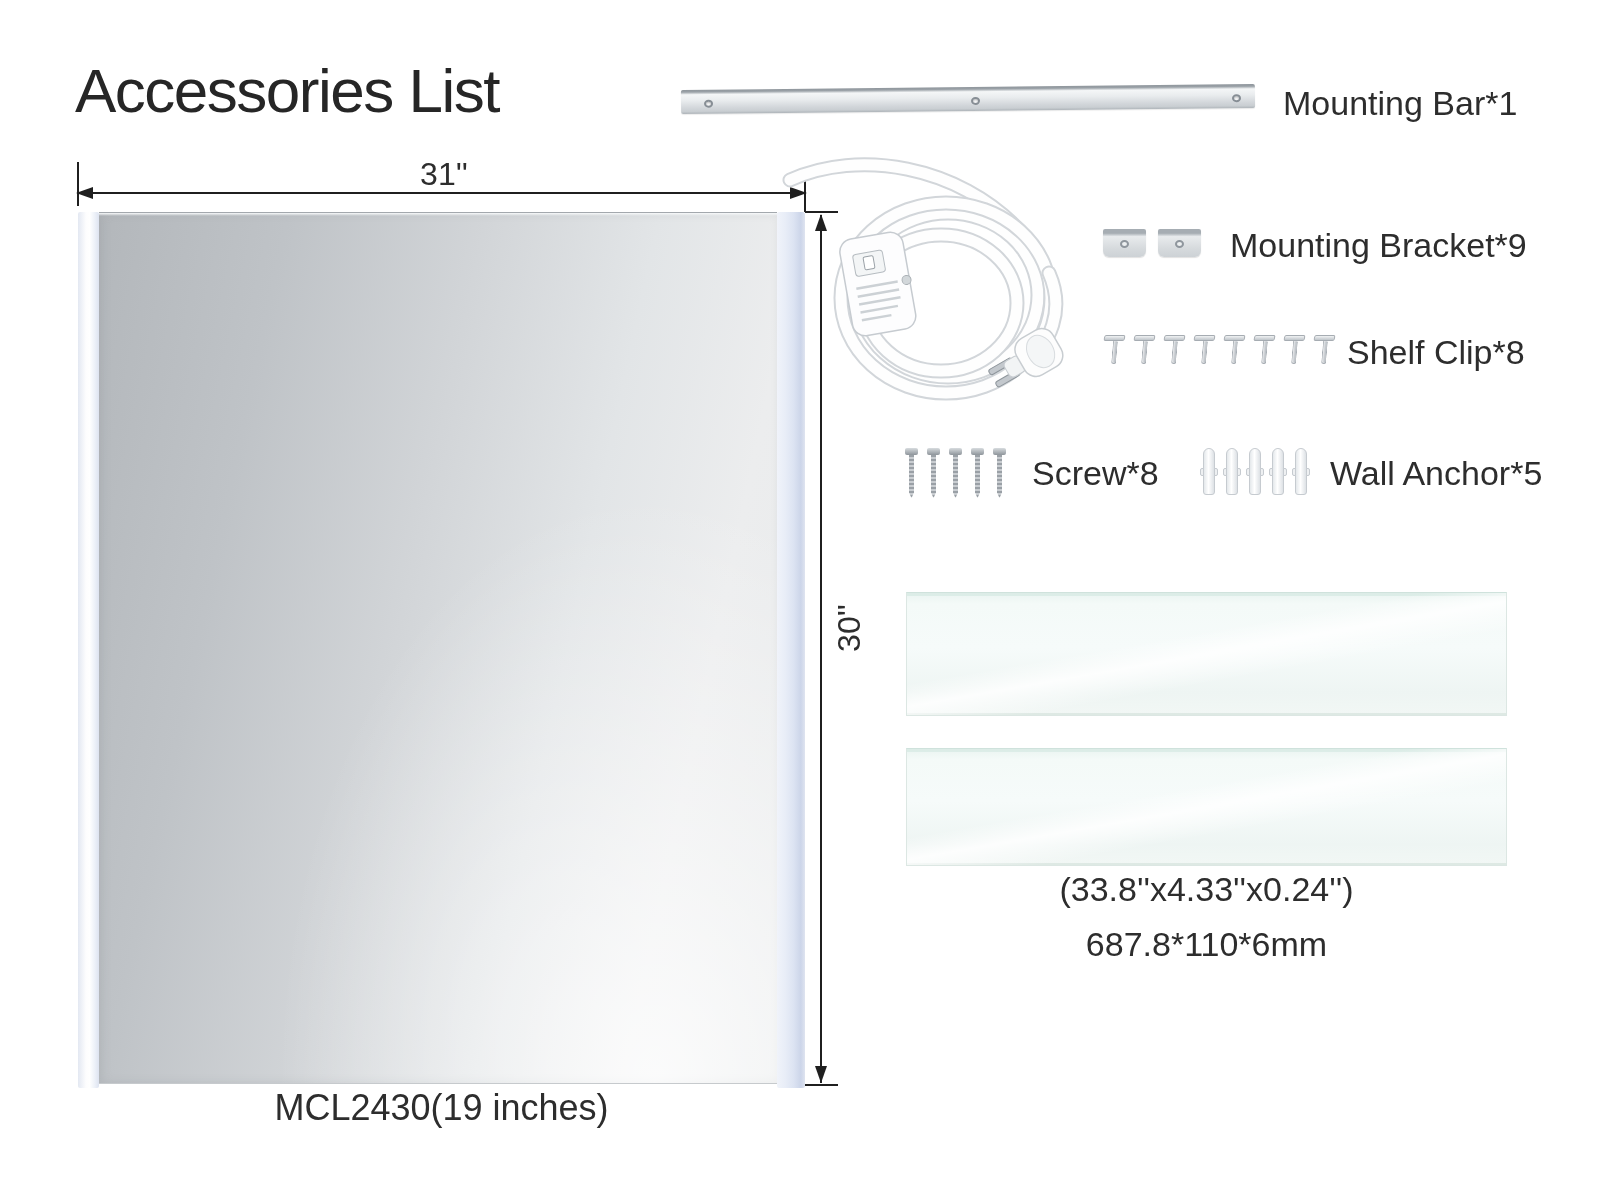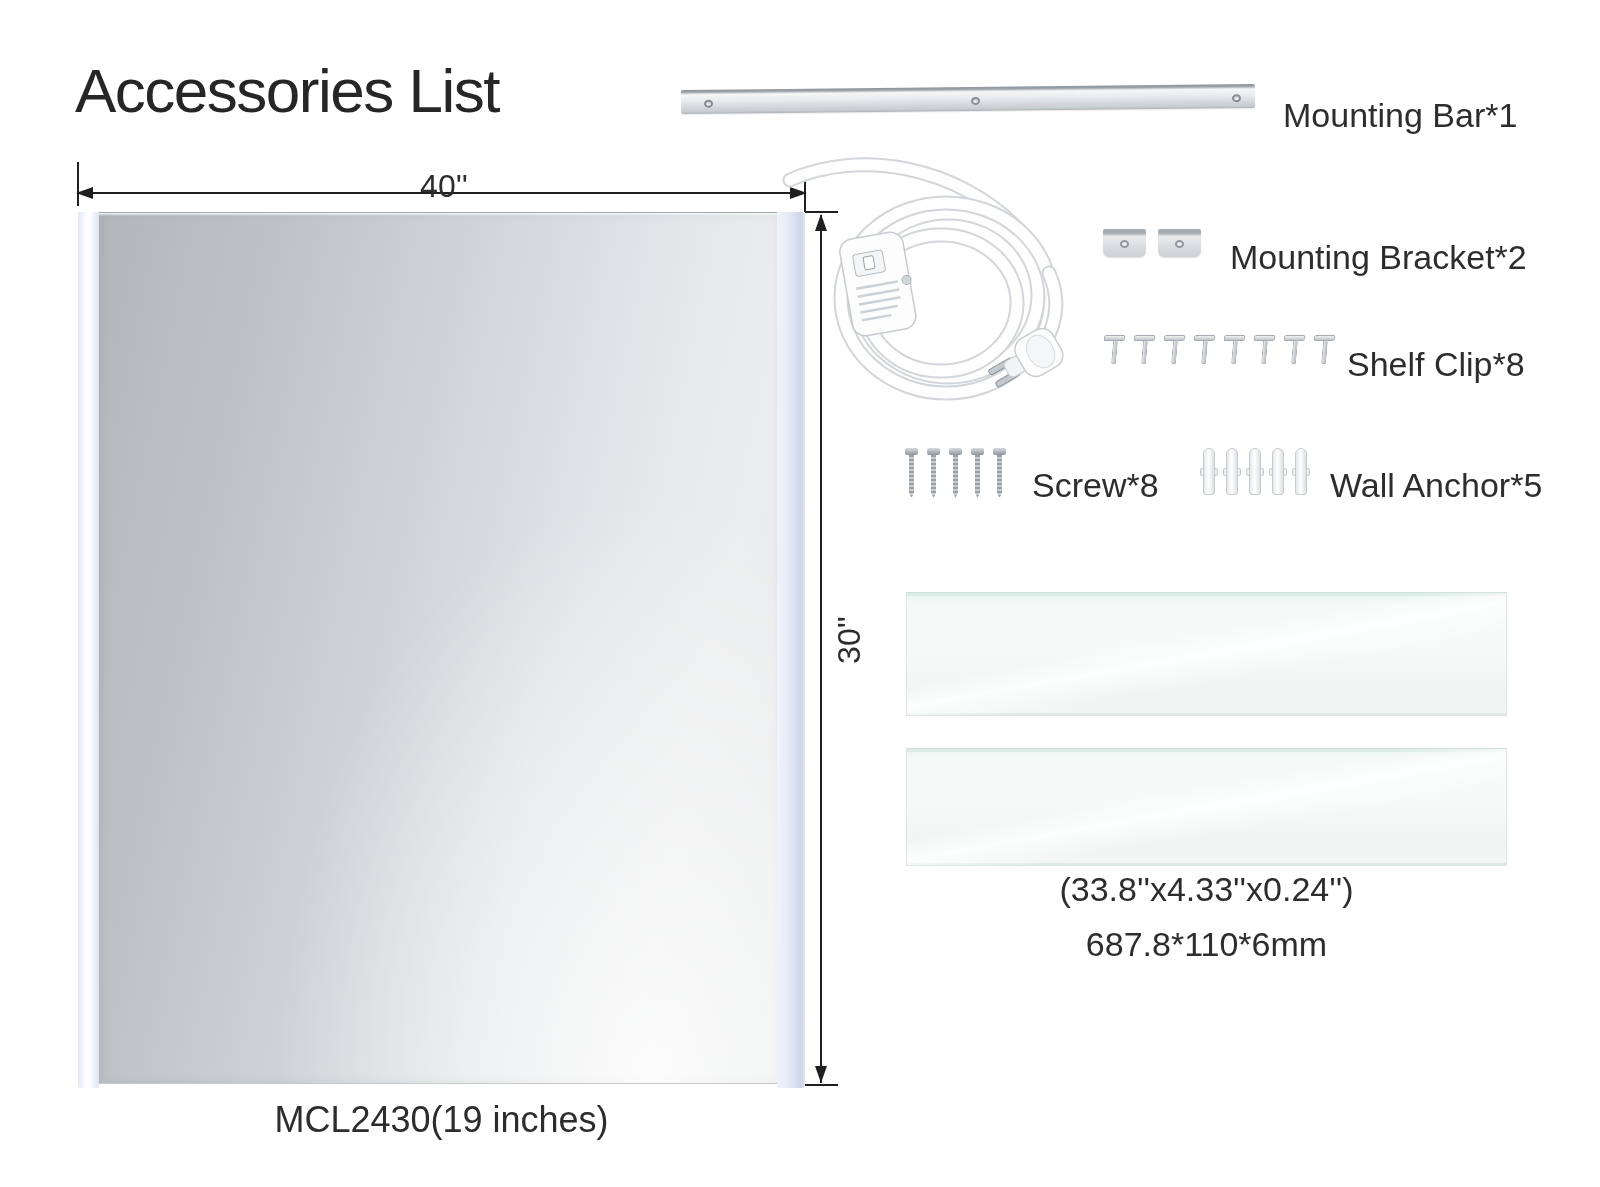--- a/index.html
+++ b/index.html
@@ -6,21 +6,21 @@
   #canvas{
     position:relative;width:1600px;height:1187px;background:#ffffff;overflow:hidden;
     font-family:Liberation Sans, sans-serif;color:#2d2d2d;
   }
   
   .title{
     position:absolute;left:75px;top:60px;font-size:62px;line-height:1;
     letter-spacing:-1.5px;color:#262626;font-weight:400;white-space:nowrap;
   }
   
-  .lbl{position:absolute;font-size:34px;line-height:1.15;color:#2d2d2d;white-space:nowrap;margin-top:12px;}
+  .lbl{position:absolute;font-size:34px;line-height:1.15;color:#2d2d2d;white-space:nowrap;}
   
   .bar{
     position:absolute;left:681px;top:87px;width:574px;height:24px;border-radius:2px;
     transform:rotate(-0.6deg);
     background:linear-gradient(180deg,#8f969c 0%,#9aa1a7 9%,#f4f6f7 20%,#e9ecee 45%,#d2d6da 76%,#c9ced2 90%,#aeb4b9 100%);
     box-shadow:0 1px 1px rgba(0,0,0,.08);
   }
   .bar .hole{
     position:absolute;top:40%;width:9px;height:8px;border-radius:50%;
     background:#fafbfc;border:2px solid #878e95;box-sizing:border-box;
@@ -152,21 +152,21 @@
   </div>
   <div class="lbl mcl-label">MCL2430(19 inches)</div>
 
   <svg class="dim-h" width="750" height="70" viewBox="0 0 750 70">
     <line class="dim" x1="8" y1="4" x2="8" y2="48"></line>
     <line class="dim" x1="735" y1="20" x2="735" y2="54"></line>
     <line class="dim" x1="8" y1="35" x2="735" y2="35"></line>
     <polygon points="6,35 23,29 23,41" fill="#1f1f1f"></polygon>
     <polygon points="737,35 720,29 720,41" fill="#1f1f1f"></polygon>
   </svg>
-  <div class="lbl dim-h-label">40''</div>
+  <div class="lbl dim-h-label">31''</div>
 
   <svg class="dim-v" width="90" height="890" viewBox="0 0 90 890">
     <line class="dim" x1="25" y1="7" x2="58" y2="7"></line>
     <line class="dim" x1="25" y1="880" x2="58" y2="880"></line>
     <line class="dim" x1="41" y1="10" x2="41" y2="878"></line>
     <polygon points="41,9 35,26 47,26" fill="#1f1f1f"></polygon>
     <polygon points="41,878 35,861 47,861" fill="#1f1f1f"></polygon>
   </svg>
   <div class="lbl dim-v-label">30''</div>
 
@@ -198,21 +198,21 @@
         <line x1="58" y1="138" x2="100" y2="138"></line>
         <line x1="58" y1="146" x2="100" y2="146"></line>
         <line x1="58" y1="154" x2="96" y2="154"></line>
         <line x1="58" y1="162" x2="88" y2="162"></line>
       </g>
     </g>
   </svg>
 
   <div class="bracket" style="left:1103px;top:229px;"></div>
   <div class="bracket" style="left:1158px;top:229px;"></div>
-  <div class="lbl bracket-label">Mounting Bracket*2</div>
+  <div class="lbl bracket-label">Mounting Bracket*9</div>
 
   <div class="clips">
     <span class="clip">
         <i class="cap"></i>
         <i class="stem"></i>
       </span>
     <span class="clip">
         <i class="cap"></i>
         <i class="stem"></i>
       </span>

